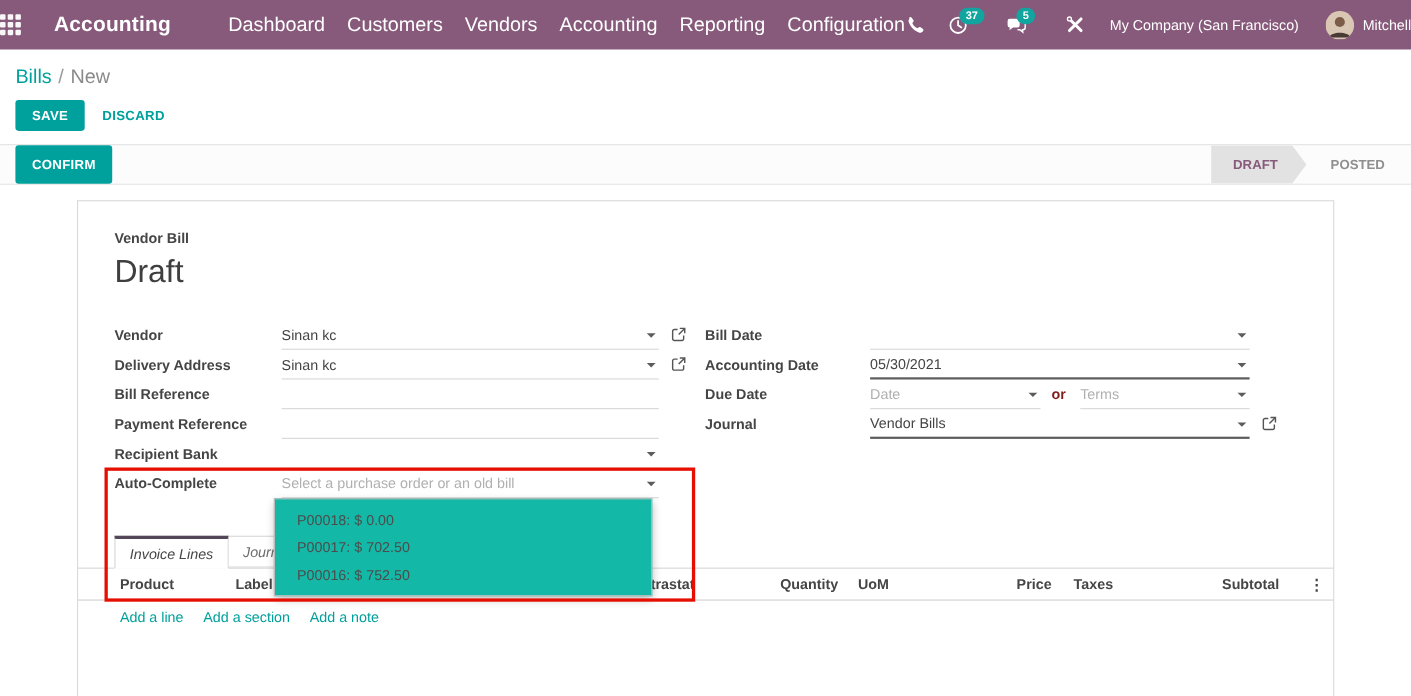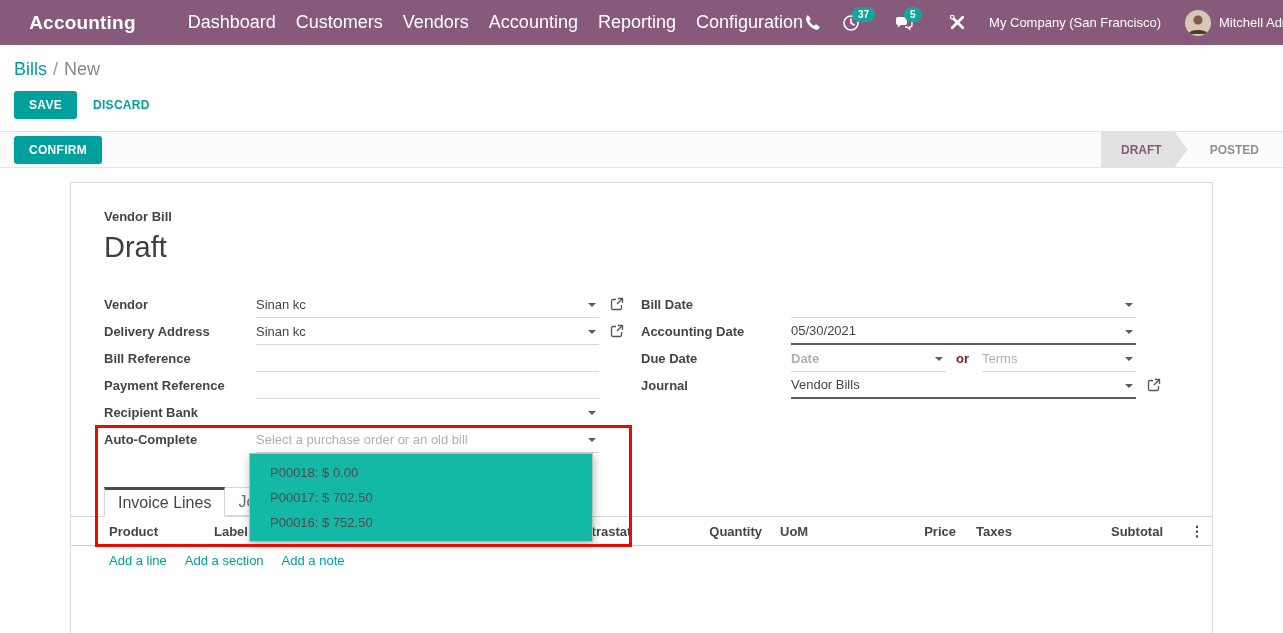--- a/index.html
+++ b/index.html
@@ -1,21 +1,21 @@
 <!DOCTYPE html>
 <html><head>
 <meta charset="utf-8">
 <style>
   * { margin:0; padding:0; box-sizing:border-box; }
   html,body { width:1283px; height:633px; overflow:hidden; background:#fff;
               font-family:"Liberation Sans", sans-serif; color:#4c4c4c; }
 
   
   .topbar { height:45px; background:#875A7B; display:flex; align-items:center;
-            color:#fff; overflow:hidden; white-space:nowrap;justify-content:center; }
+            color:#fff; overflow:hidden; white-space:nowrap; }
   .apps-icon { width:20px; height:20px; display:grid;
                grid-template-columns:repeat(3,5px); grid-template-rows:repeat(3,5px);
                gap:2px; cursor:pointer; }
   .apps-icon i { background:rgba(255,255,255,.95); border-radius:1px; }
   .app-title { font-size:19px; font-weight:bold; margin-left:30px; letter-spacing:.2px; }
   .topnav { display:flex; margin-left:52px; gap:20px; font-size:18px; flex-shrink:0; }
   .topnav span { padding:13px 0; cursor:pointer; }
   .nav-right { margin-left:auto; display:flex; align-items:center; flex-shrink:0; }
   .ico-wrap { position:relative; margin-right:22px; display:flex; align-items:center; cursor:pointer; }
   .ico-wrap.badged { margin-right:34px; }
@@ -34,21 +34,21 @@
   .btnrow { padding:11px 14px 12px; display:flex; align-items:center; }
   .btn-teal { background:#00A09D; color:#fff; border:none; font-weight:bold; font-size:12px;
               padding:7px 15px; border-radius:3px; cursor:pointer; font-family:inherit; letter-spacing:.3px; }
   .btn-flat { background:none; border:none; color:#00A09D; font-weight:bold; font-size:12px;
               margin-left:16px; cursor:pointer; font-family:inherit; letter-spacing:.3px; }
 
   
   .statusrow { height:37px; border-top:1px solid #e4e4e4; border-bottom:1px solid #e4e4e4;
                background:#fcfcfc; display:flex; align-items:stretch; justify-content:space-between;
                padding-left:14px; }
-  .statusrow .left { display:flex; align-items:center; }
+  .statusrow .left { display:flex; }
   .statusbar { display:flex; align-items:stretch; }
   .stage { font-size:12px; font-weight:bold; display:flex; align-items:center; cursor:pointer; }
   .stage.active { background:#e2e2e2; color:#875A7B; padding:0 26px 0 20px;
                   clip-path:polygon(0 0, calc(100% - 13px) 0, 100% 50%, calc(100% - 13px) 100%, 0 100%); }
   .stage.inactive { color:#8f8f8f; padding:0 24px 0 22px; }
 
   
   .sheet { position:relative; width:1143px; margin:14px 70px 0; height:470px;
            background:#fff; border:1px solid #d9d9d9; padding:26px 33px 0; }
   .doc-type { font-size:13px; font-weight:bold; color:#454545; }
@@ -64,29 +64,29 @@
   .fval.strong { border-bottom:2px solid #5c5c5c; }
   .fval.noline { border-bottom:1px solid #e9e9e9; }
   .ftext { color:#454545; }
   .ftext.ph { color:#b0b0b0; }
   .caret { position:absolute; right:3px; top:50%; margin-top:-1px; width:0; height:0;
            border-left:4px solid transparent; border-right:4px solid transparent;
            border-top:4.5px solid #5c5c5c; cursor:pointer; }
   .extlink { position:absolute; right:-25px; top:50%; margin-top:-7px; width:14px; height:14px; cursor:pointer; }
   .subfield { position:relative; display:flex; align-items:center;
               border-bottom:1px solid #d8d8d8; height:100%; }
-  .sub-date { width:155px;font-weight:bold; }
+  .sub-date { width:155px; }
   .sub-terms { flex:1; }
   .or-sep { margin:0 13px 0 10px; color:#7f1d1d; font-weight:600; align-self:center; }
   .fval-wrap { flex:1; display:flex; align-items:stretch; }
 
   
   .tabs { display:flex; margin:34px -33px 0; padding-left:33px; border-bottom:1px solid #d6d6d6;
           height:30px; align-items:stretch; }
-  .tab { font-size:16px; display:flex; align-items:center; padding:0 13px; cursor:pointer; }
+  .tab { font-size:13px; display:flex; align-items:center; padding:0 13px; cursor:pointer;font-style:italic; }
   .tab.active { border:1px solid #d6d6d6; border-top:3px solid #544659; border-bottom:1px solid #fff;
                 margin-bottom:-1px; color:#454545; background:#fff; }
   .tab.inactive { border:1px solid #d6d6d6; border-left:none; color:#6d6d6d; background:#fff; }
 
   
   .ttable { position:relative; margin:0 -33px; height:29px; border-bottom:1px solid #cfcfcf;
             font-size:13px; font-weight:bold; color:#454545; }
   .th { position:absolute; top:50%; transform:translateY(-50%); white-space:nowrap; }
   .th-dots { font-size:14px; cursor:pointer; color:#454545; }
   .addrow { margin:0 -33px; padding:7px 0 0 38px; display:flex; font-size:13px; }

